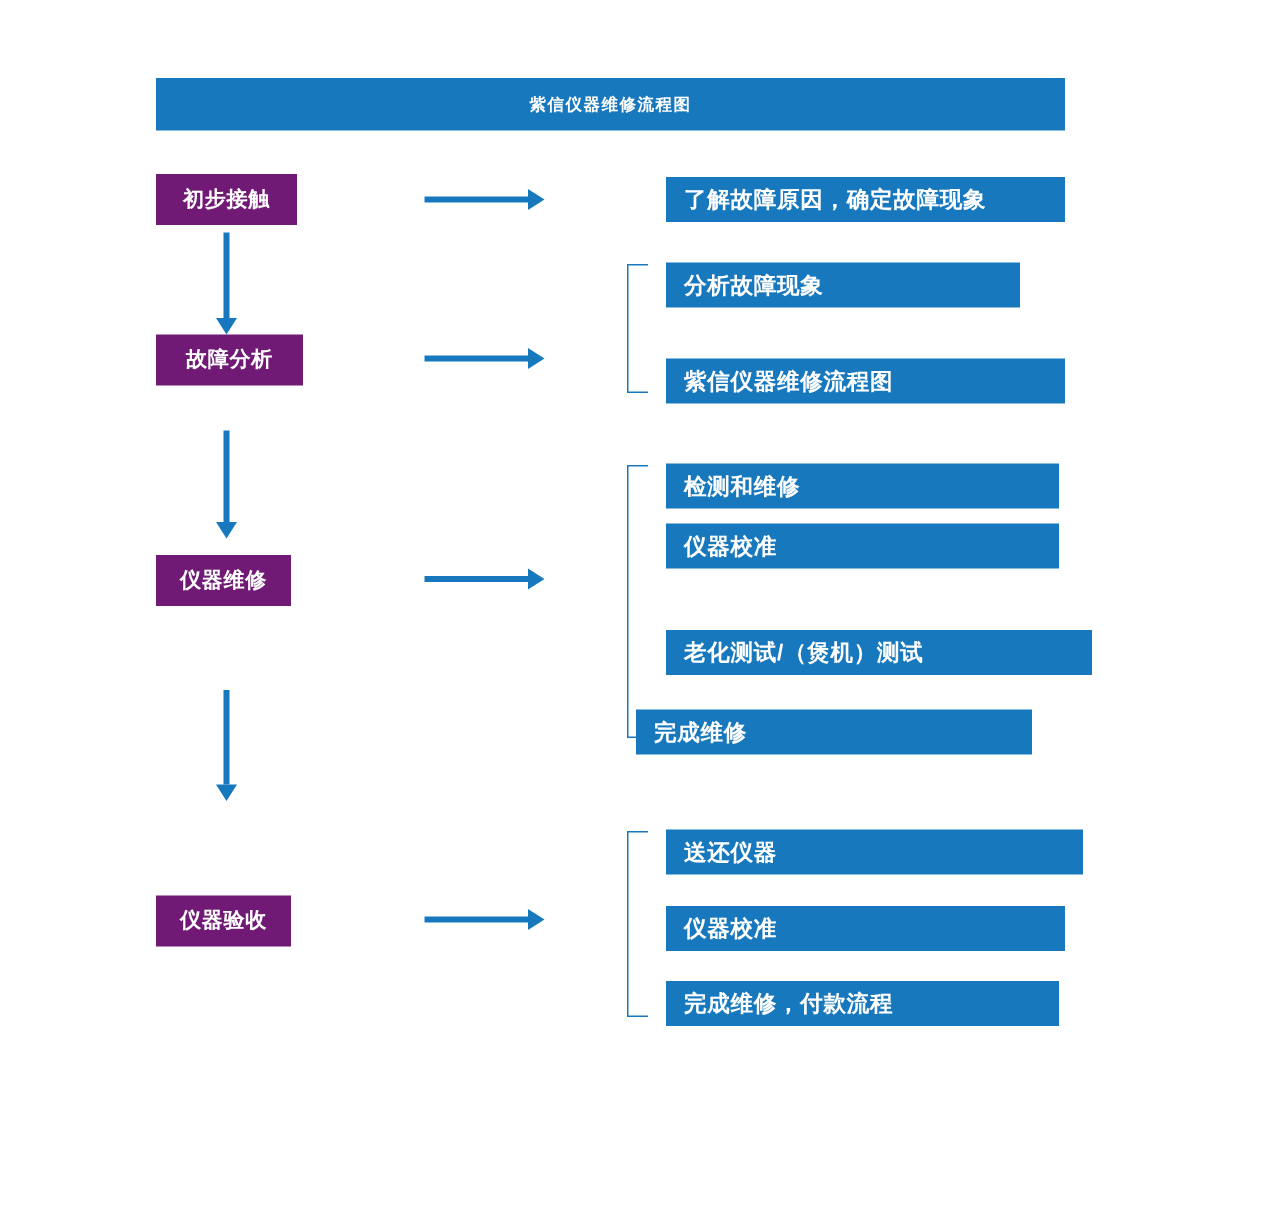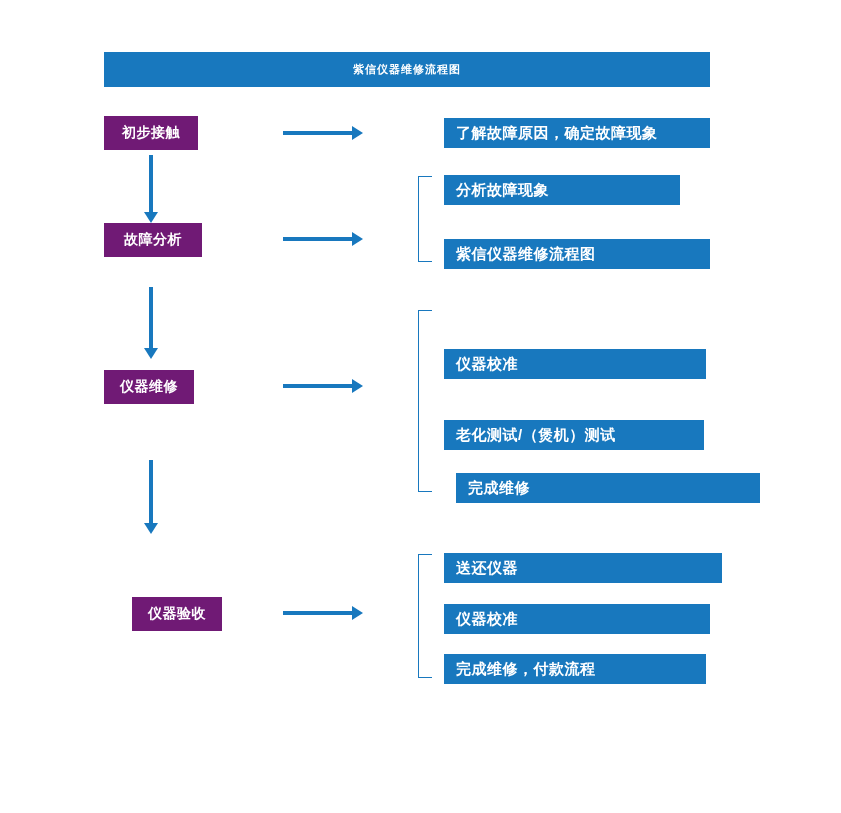--- a/index.html
+++ b/index.html
@@ -153,30 +153,31 @@
 
   <div class="stage-box" style="left:104px; top:370px; width:90px;">仪器维修</div>
 
   <div class="h-arrow" style="left:283px; top:379px; width:80px;">
     <div class="shaft" style="width:69px;"></div>
     <div class="head" style="left:69px;"></div>
   </div>
 
   <div class="bracket" style="left:418px; top:310px; height:182px;"></div>
 
+  <div class="detail-box" style="left:444px; top:309px; width:262px;">检测和维修</div>
   <div class="detail-box" style="left:444px; top:349px; width:262px;">仪器校准</div>
-  <div class="detail-box" style="left:444px; top:420px; width:260px;">老化测试/（煲机）测试</div>
-  <div class="detail-box" style="left:456px; top:473px; width:304px;">完成维修</div>
+  <div class="detail-box" style="left:444px; top:420px; width:284px;">老化测试/（煲机）测试</div>
+  <div class="detail-box" style="left:424px; top:473px; width:264px;">完成维修</div>
 
   <div class="v-arrow" style="left:144px; top:460px; height:74px;">
     <div class="shaft" style="height:63px;"></div>
     <div class="head" style="top:63px;"></div>
   </div>
 
-  <div class="stage-box" style="left:104px; top:597px; width:90px;margin-left:28px;">仪器验收</div>
+  <div class="stage-box" style="left:104px; top:597px; width:90px;">仪器验收</div>
 
   <div class="h-arrow" style="left:283px; top:606px; width:80px;">
     <div class="shaft" style="width:69px;"></div>
     <div class="head" style="left:69px;"></div>
   </div>
 
   <div class="bracket" style="left:418px; top:554px; height:124px;"></div>
 
   <div class="detail-box" style="left:444px; top:553px; width:278px;">送还仪器</div>
   <div class="detail-box" style="left:444px; top:604px; width:266px;">仪器校准</div>

